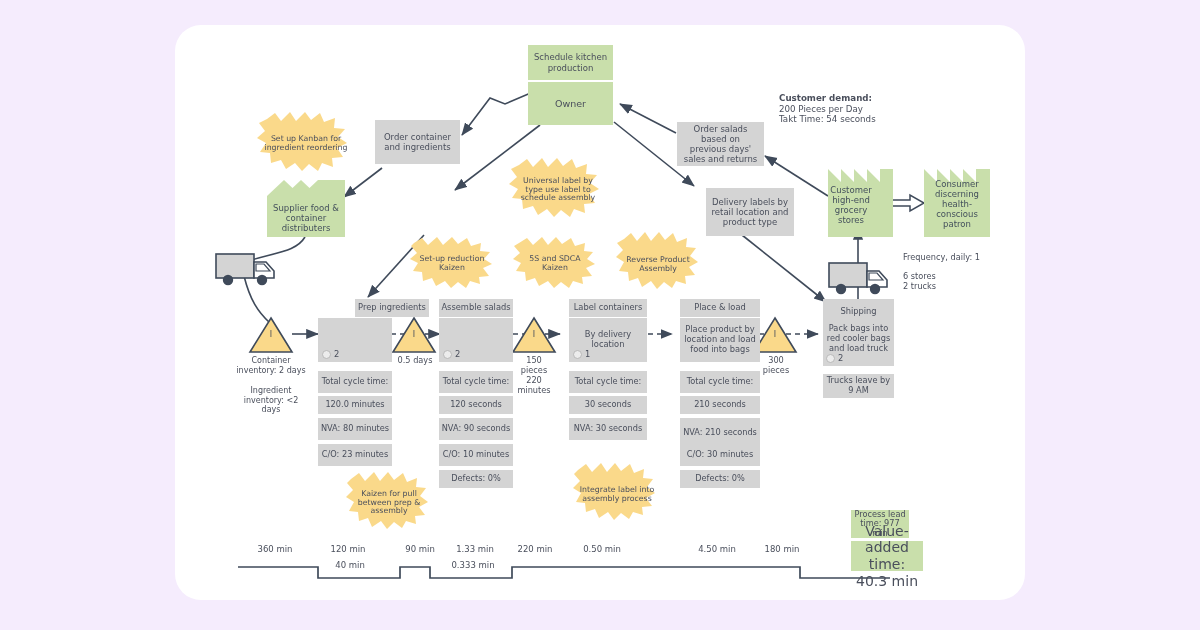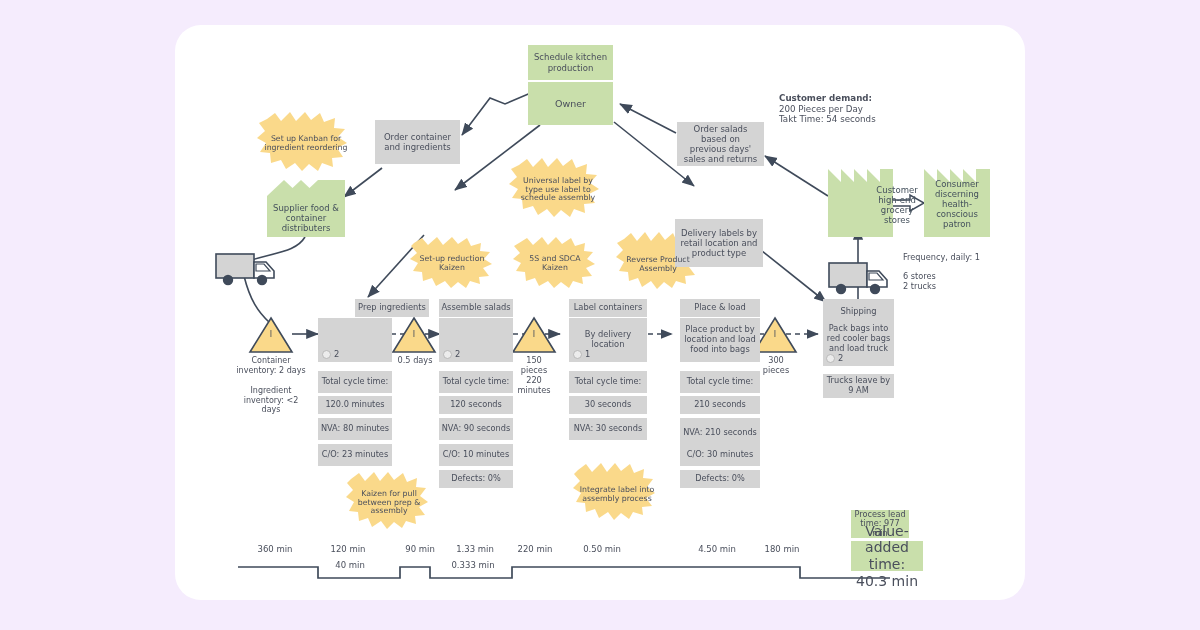--- a/index.html
+++ b/index.html
@@ -146,28 +146,28 @@
   </svg>
 
   <div class="node green" style="left:528px;top:45px;width:85px;height:35px;font-size:8.5px;padding:2px 4px;">Schedule kitchen production</div>
   <div class="node green" style="left:528px;top:82px;width:85px;height:43px;font-size:9.5px;">Owner</div>
 
   <div class="node gray" style="left:375px;top:120px;width:85px;height:44px;font-size:8.5px;padding:2px 5px;">Order container and ingredients</div>
 
 
   <div class="node gray" style="left:677px;top:122px;width:87px;height:44px;font-size:8.5px;padding:2px 5px;">Order salads based on previous days' sales and returns</div>
 
-  <div class="node gray" style="left:675px;top:188px;width:88px;height:48px;font-size:8.5px;padding:2px 5px;margin-top:31px;">Delivery labels by retail location and product type</div>
+  <div class="node gray" style="left:706px;top:188px;width:88px;height:48px;font-size:8.5px;padding:2px 5px;">Delivery labels by retail location and product type</div>
 
   <div class="plaintext" style="left:779px;top:93px;width:140px;font-size:8.7px;font-weight:bold;">Customer demand:</div>
   <div class="plaintext" style="left:779px;top:104px;width:150px;font-size:8.7px;">200 Pieces per Day</div>
   <div class="plaintext" style="left:779px;top:114px;width:150px;font-size:8.7px;">Takt Time: 54 seconds</div>
 
   <div class="factory" style="left:267px;top:200px;width:78px;height:36px;font-size:8.5px;">Supplier food &amp; container distributers</div>
-  <div class="factory" style="left:828px;top:185px;width:46px;height:40px;font-size:8.5px;margin-left:46px;">Customer high-end grocery stores</div>
+  <div class="factory" style="left:828px;top:185px;width:46px;height:40px;font-size:8.5px;">Customer high-end grocery stores</div>
   <div class="factory" style="left:924px;top:180px;width:66px;height:48px;font-size:8.5px;">Consumer discerning health-conscious patron</div>
 
   <div class="plaintext" style="left:903px;top:252px;width:80px;font-size:8.2px;">Frequency, daily: 1</div>
   <div class="plaintext" style="left:903px;top:271px;width:80px;font-size:8.2px;">6 stores</div>
   <div class="plaintext" style="left:903px;top:281px;width:80px;font-size:8.2px;">2 trucks</div>
 
   <div class="burst" style="left:264px;top:122px;width:84px;height:44px;font-size:7.8px;">Set up Kanban for ingredient reordering</div>
   <div class="burst" style="left:516px;top:168px;width:84px;height:44px;font-size:7.8px;">Universal label by type use label to schedule assembly</div>
   <div class="burst" style="left:412px;top:248px;width:80px;height:32px;font-size:7.8px;">Set-up reduction Kaizen</div>
   <div class="burst" style="left:516px;top:248px;width:78px;height:32px;font-size:7.8px;">5S and SDCA Kaizen</div>

